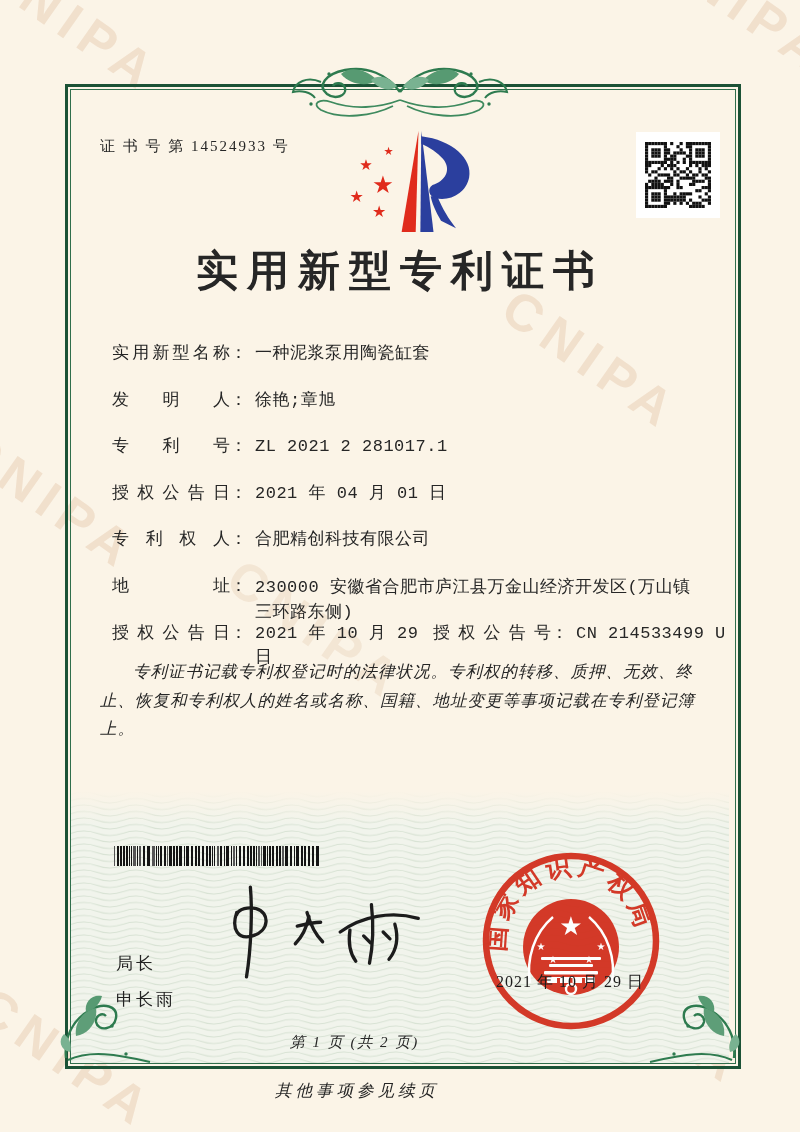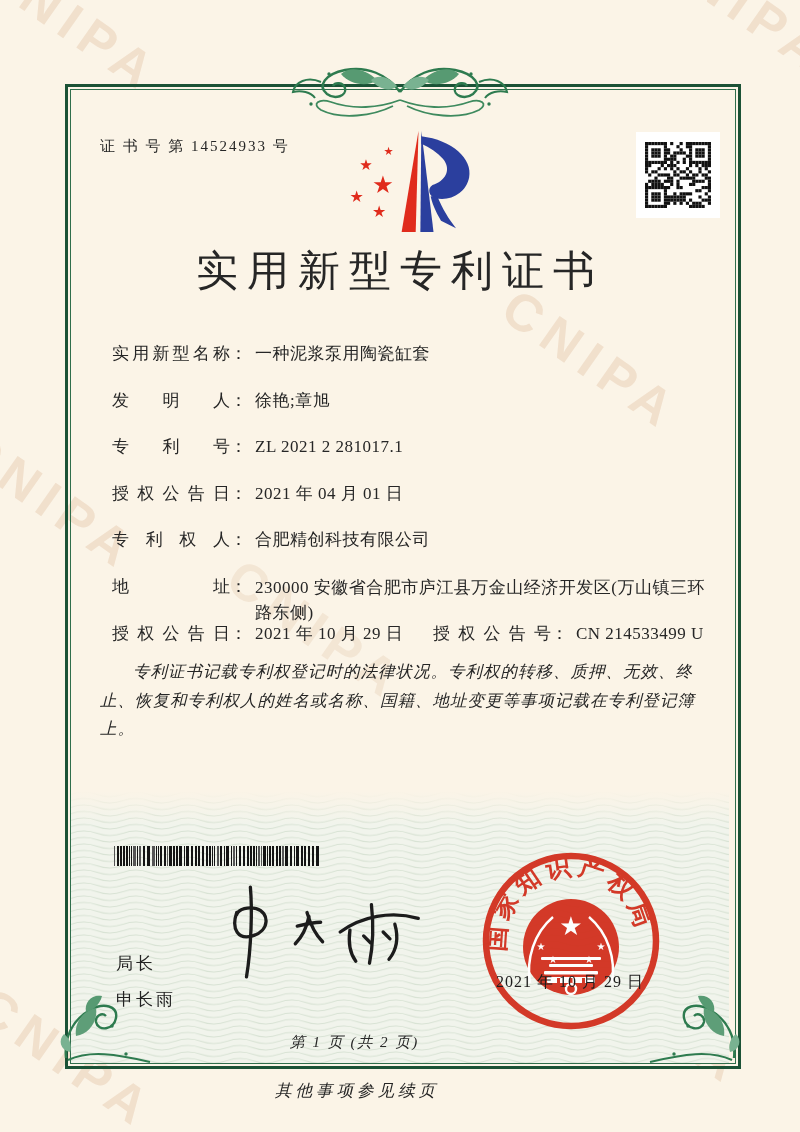--- a/index.html
+++ b/index.html
@@ -18,23 +18,23 @@
   .frame-inner{position:absolute;inset:2px;border:1px solid #2f6e4c;}
   .orn{position:absolute;z-index:4;}
   .orn-top{left:283px;top:52px;width:234px;height:72px;}
   .orn-bl{left:56px;top:992px;width:100px;height:74px;}
   .orn-br{left:644px;top:992px;width:100px;height:74px;}
   .certno{position:absolute;left:100px;top:137px;font-size:15px;letter-spacing:2px;z-index:5;}
   .logo{position:absolute;left:336px;top:126px;width:150px;height:118px;z-index:5;}
   .qrbox{position:absolute;left:636px;top:132px;width:84px;height:86px;background:#fff;
       display:flex;align-items:center;justify-content:center;z-index:5;}
   .title{position:absolute;left:0;top:243px;width:800px;text-align:center;font-size:42px;
-      font-weight:normal;letter-spacing:9px;z-index:5;}
+      font-weight:bold;letter-spacing:9px;z-index:5;}
   .frow{position:absolute;left:112px;display:flex;align-items:flex-start;font-size:17px;
-      line-height:24px;z-index:5;}
+      line-height:24px;z-index:5;font-family:Liberation Mono, monospace;}
   .flabel{display:inline-block;width:118px;text-align:justify;text-align-last:justify;
       text-justify:inter-character;flex:none;}
   .fcolon{flex:none;margin-right:8px;}
   .fvalue{letter-spacing:.5px;}
   .r1{top:342px}.r2{top:389px}.r3{top:435px}.r4{top:482px}.r5{top:528px}
   .r6{top:575px}.r6 .fvalue{width:452px;line-height:25px;}
   .r7{top:622px}.r7 .v1{width:178px;flex:none;}
   .paras{position:absolute;left:100px;top:658px;width:604px;z-index:5;}
   .kai{font-style:italic;}
   .para{font-size:16.5px;line-height:28.5px;letter-spacing:1px;text-indent:2em;margin:0;}

